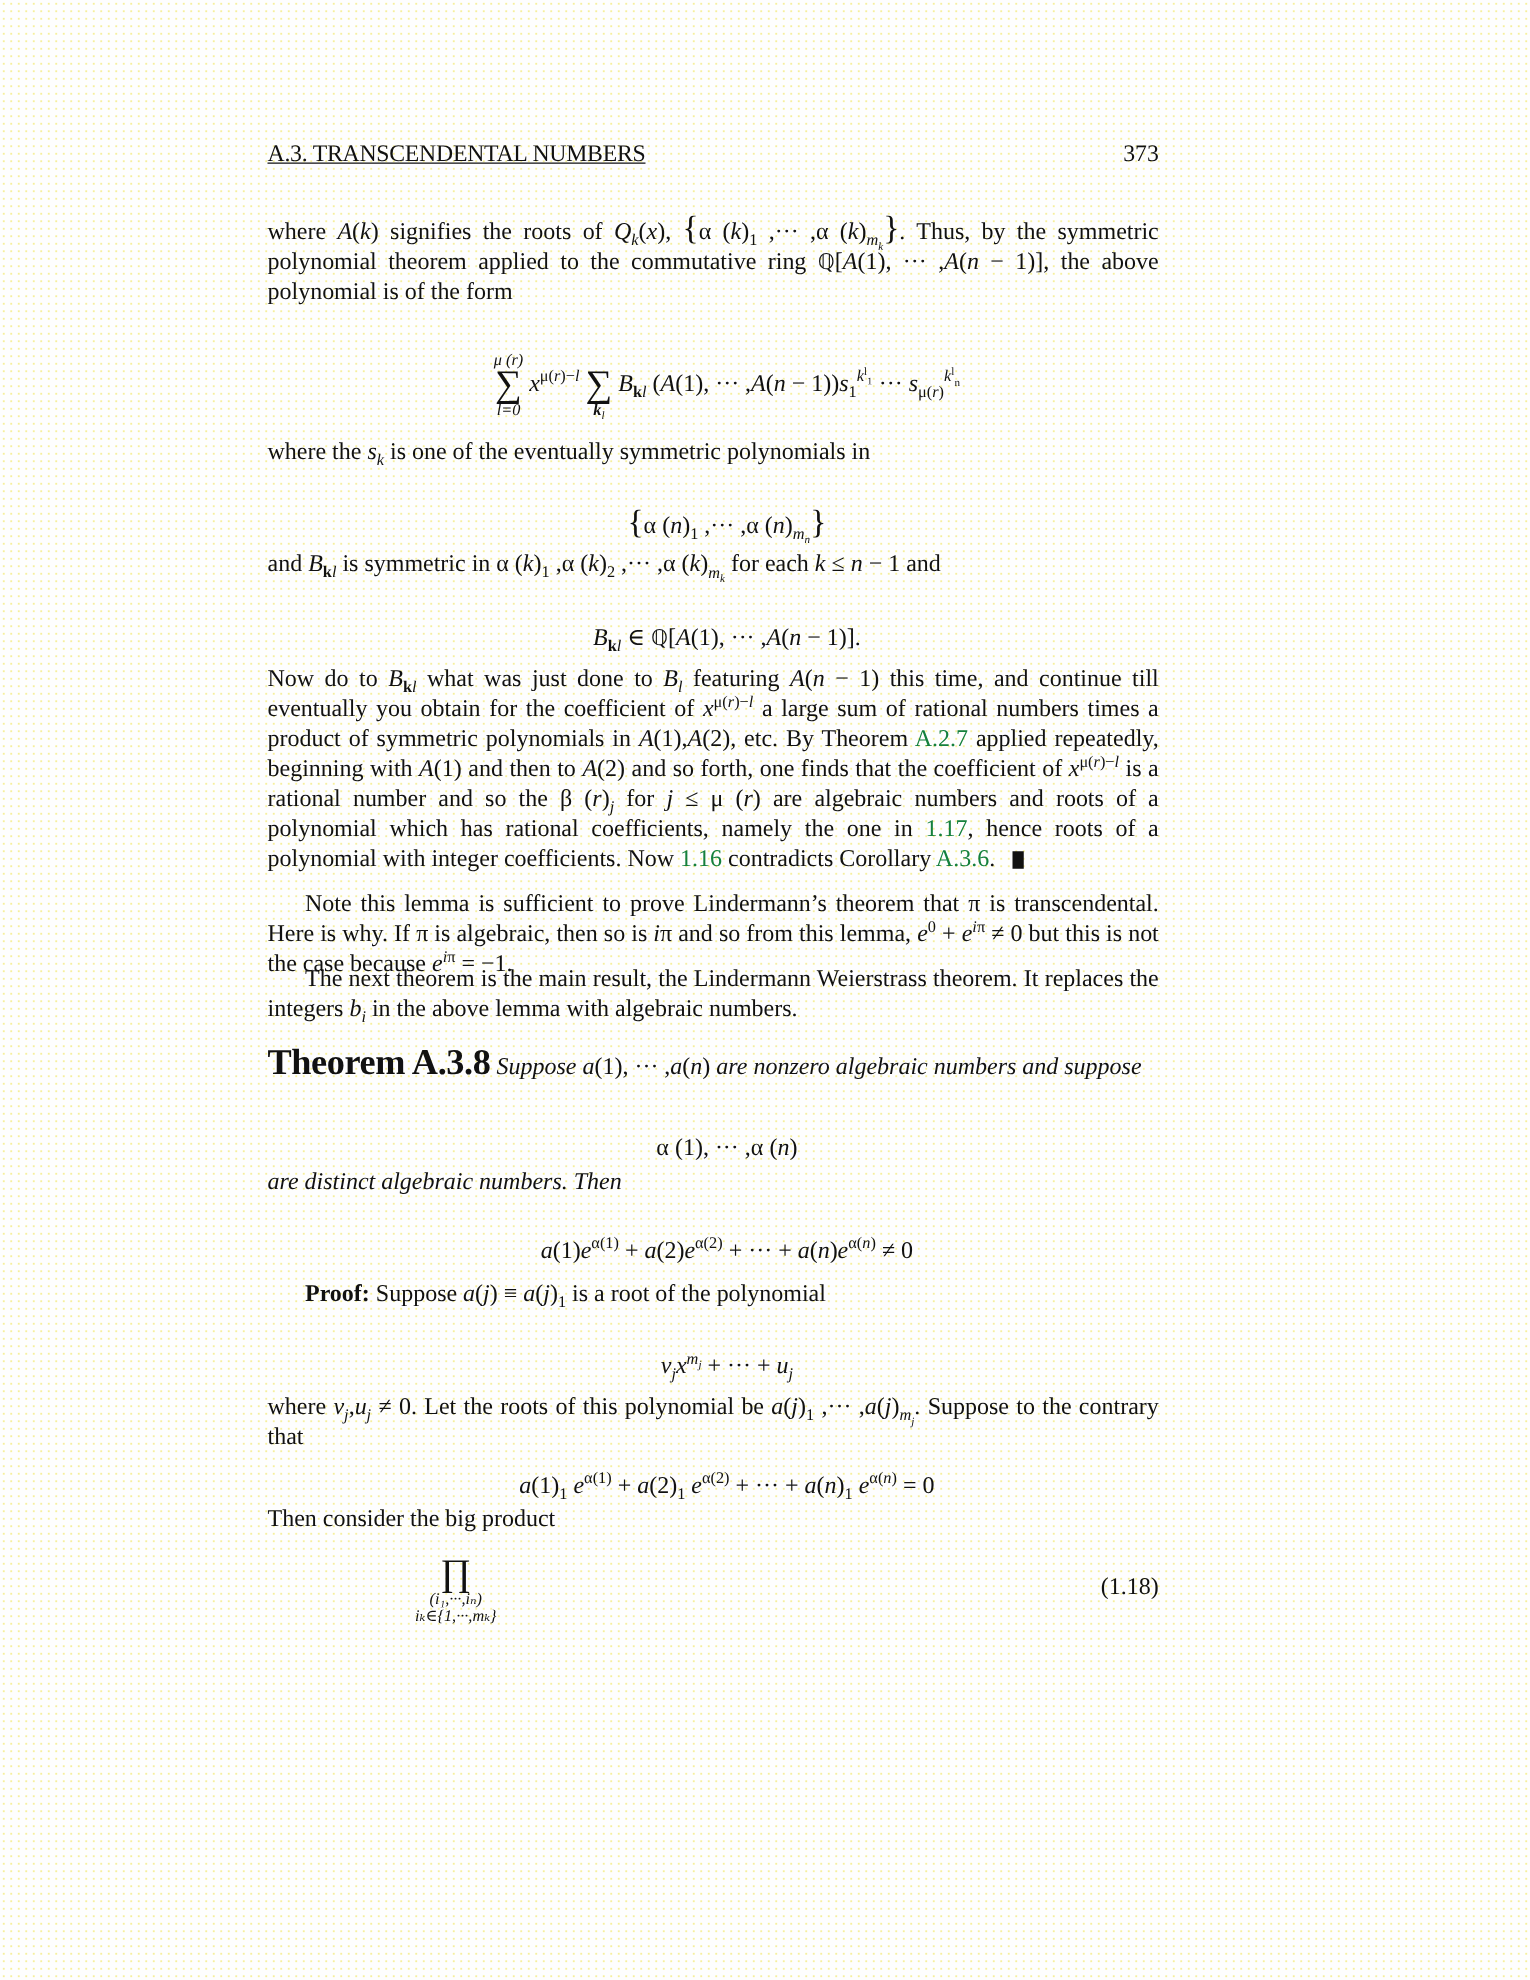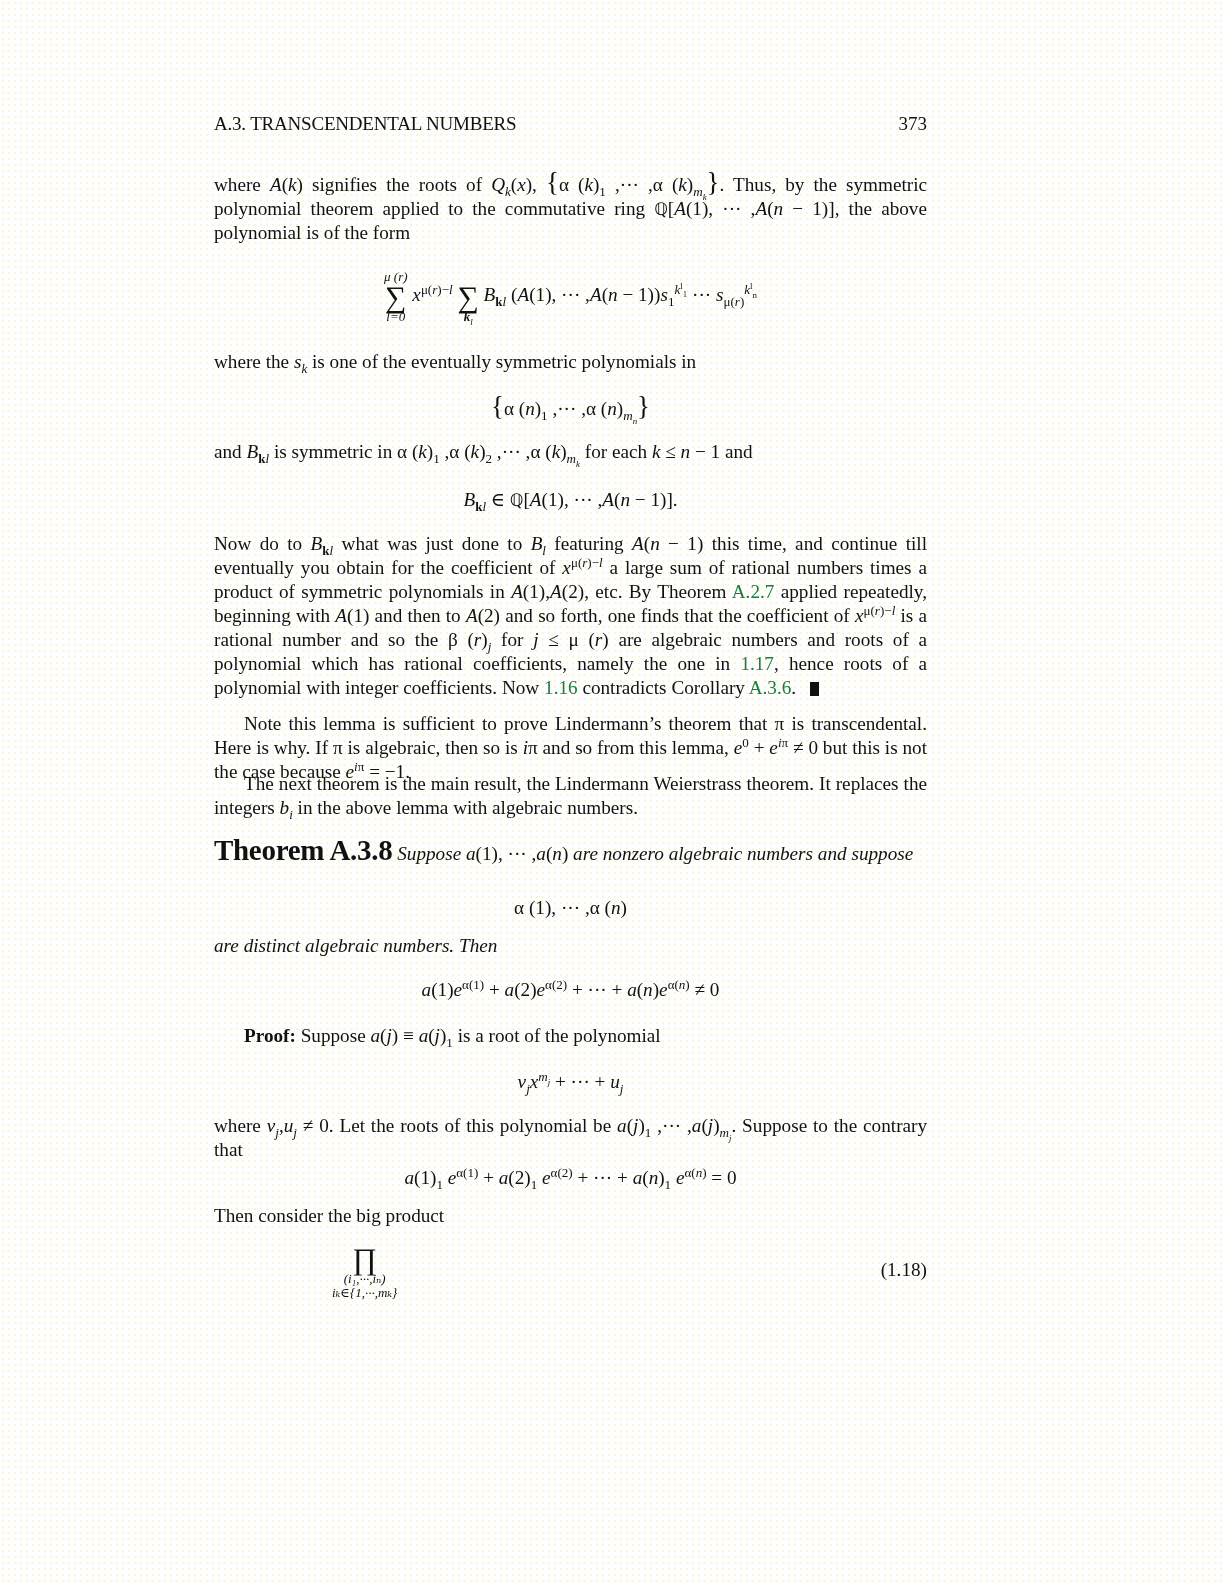--- a/index.html
+++ b/index.html
@@ -8,29 +8,29 @@
     background-color: #fefefe;
     background-image: radial-gradient(#f6ef9c 0.6px, transparent 0.8px);
     background-size: 6px 6px;
     font-family: "Liberation Serif", "DejaVu Serif", serif;
     color: #111;
     position: relative;
     overflow: hidden;
   }
   .page { position: absolute; left: 214px; top: 112px; width: 713px; font-size: 19.2px; line-height: 24px; }
   .running-head { position: absolute; left: 0; top: 0; width: 713px; height: 24px; font-size: 19px; }
-  .running-head .title { position: absolute; left: 0; top: 0; letter-spacing: -0.2px; }
+  .running-head .title { position: absolute; left: 0; top: 0; letter-spacing: -0.2px; text-decoration: underline; }
   .running-head .pnum { position: absolute; right: 0; top: 0; }
   p { margin: 0; text-align: justify; }
   .ind { text-indent: 30px; }
   i, .mi { font-style: italic; }
   sub, sup { font-size: 68%; line-height: 0; }
   .link { color: #15803d; text-decoration: none; }
   .bb { font-family: "DejaVu Sans", sans-serif; font-size: 90%; }
-  .disp { text-align: center; margin: 0; }
+  .disp { text-align: center; margin: 11px; }
   .qed { display: inline-block; width: 9px; height: 14px; background: #111; vertical-align: -2px; margin-left: 14px; }
   .big { font-size: 140%; }
   .bigop { display: inline-block; text-align: center; vertical-align: middle; line-height: 1; }
   .bigop .op { font-size: 30px; display: block; line-height: 26px; }
   .bigop .lim { font-size: 13px; display: block; line-height: 14px; font-style: italic; }
   .thm-head { font-weight: bold; font-size: 29px; letter-spacing: -0.3px; }
   .thm-body { font-style: italic; }
   .eqnum { position: absolute; right: 0; }
   .block { position: absolute; left: 0; width: 713px; }
 </style>

